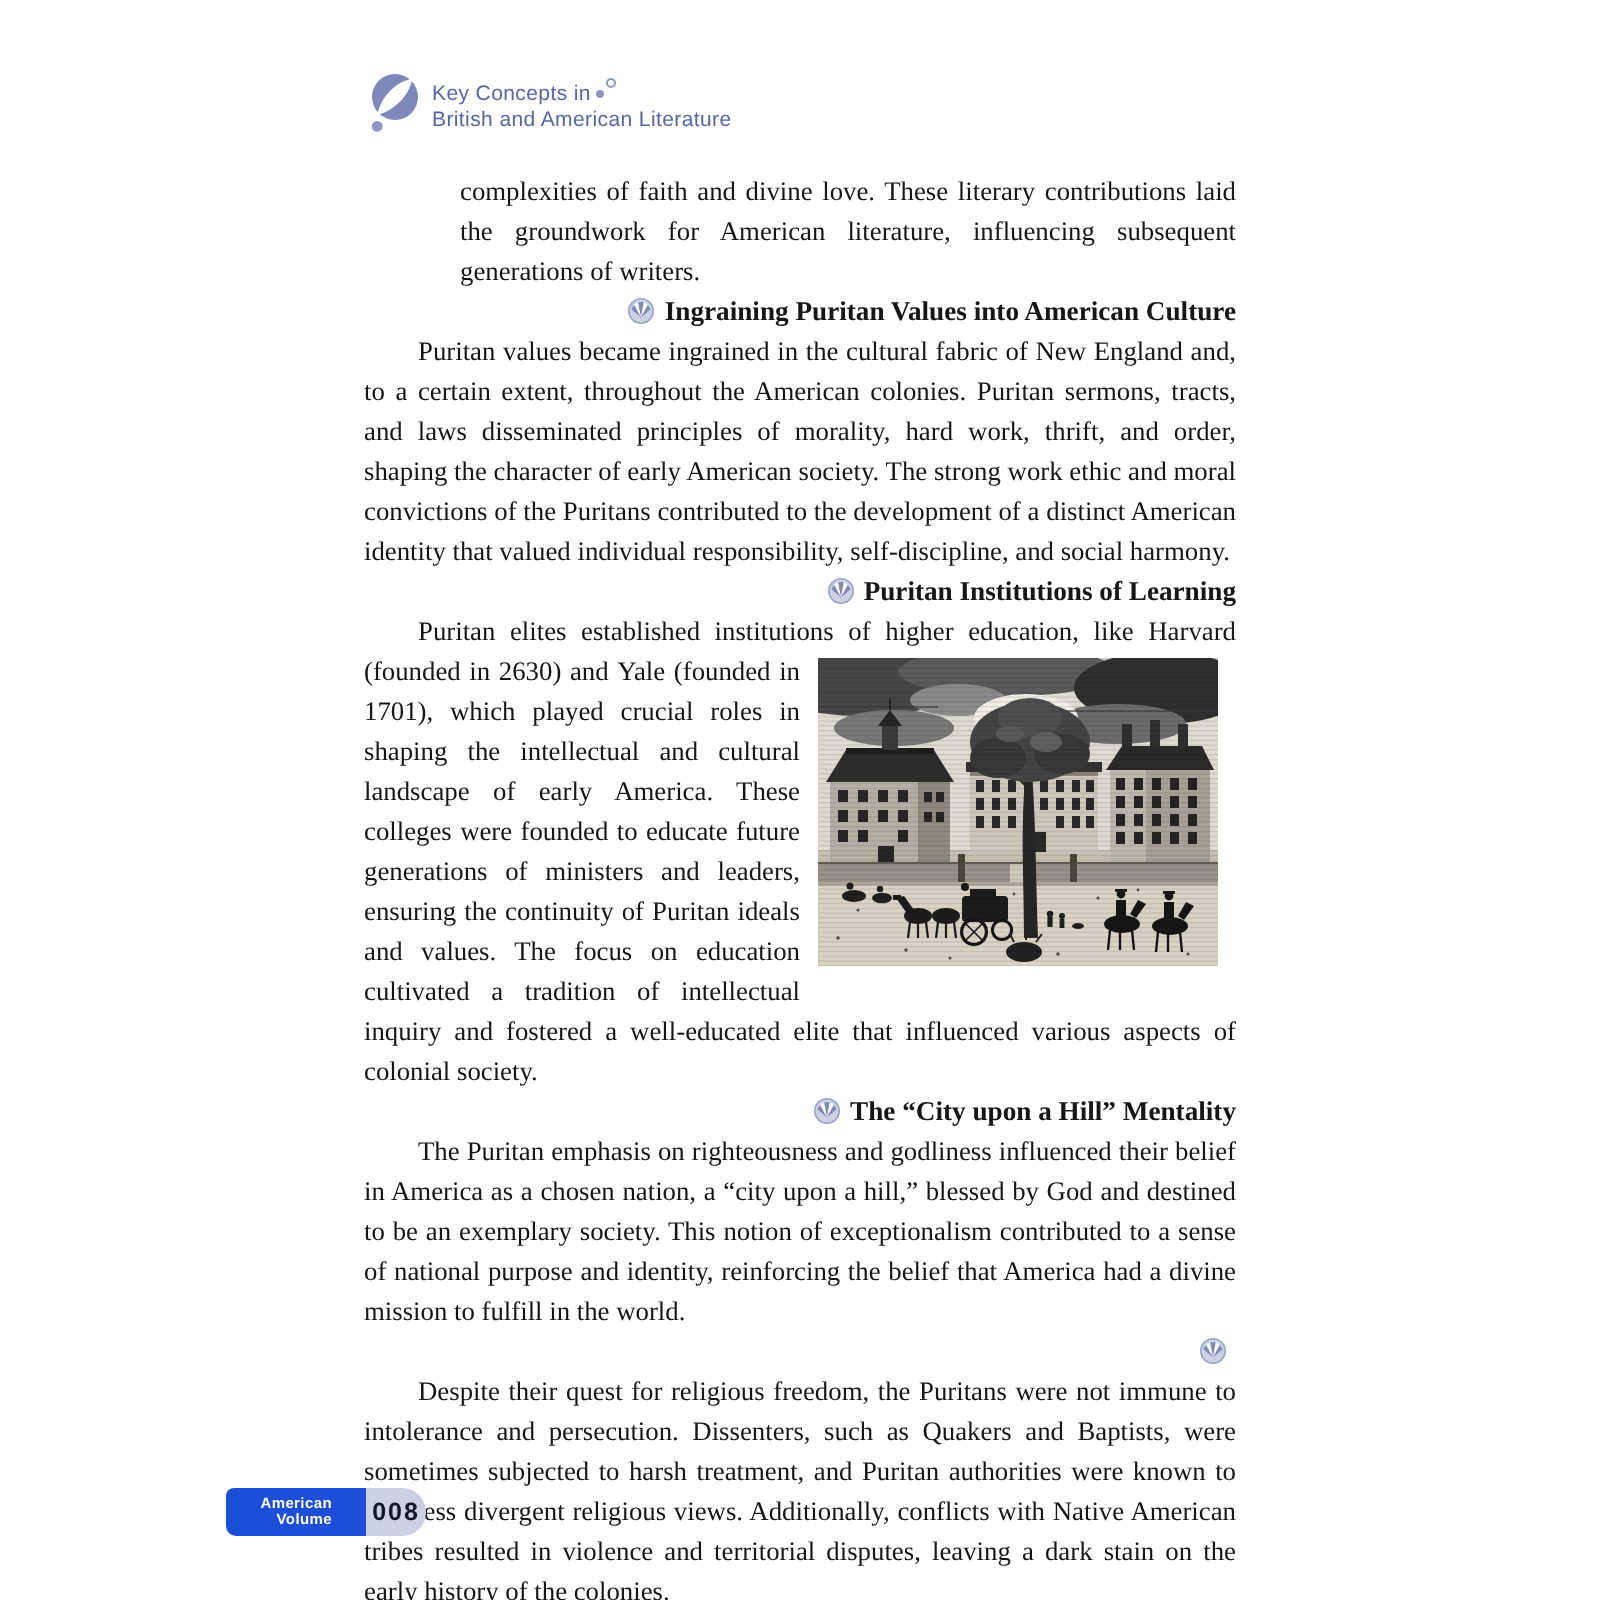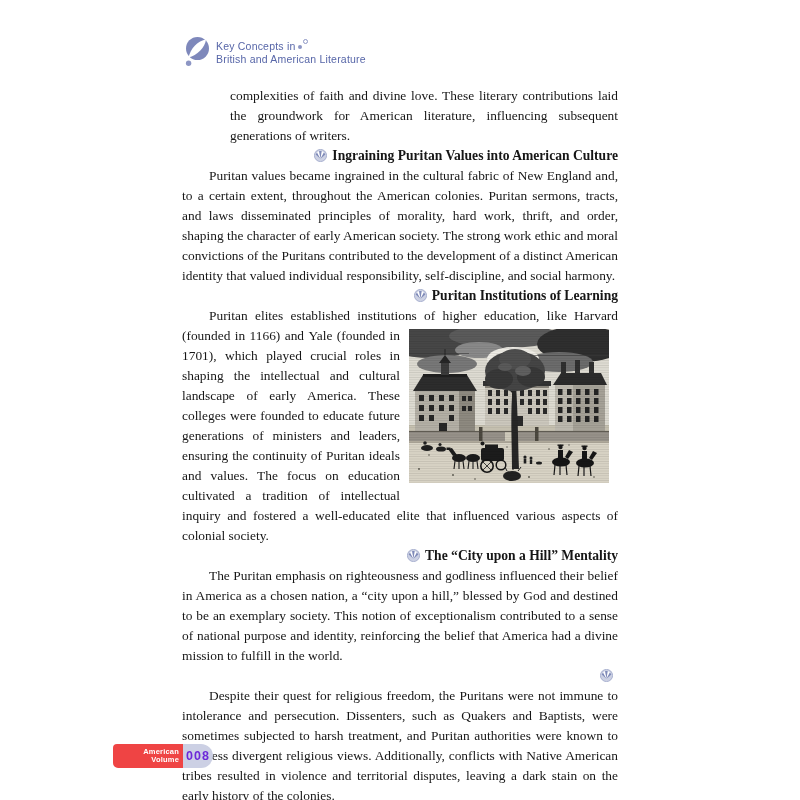--- a/index.html
+++ b/index.html
@@ -29,24 +29,24 @@
   .fan svg{display:block;}
 
   
   .figwrap{float:right;width:200px;height:154px;margin:3px 9px 5px 9px;}
   .figwrap svg{display:block;}
 
   
   .footer-pill{position:absolute;left:113px;top:744px;height:24px;display:flex;
                border-radius:4px 12px 12px 5px;overflow:hidden;
                font-family:"Liberation Sans", sans-serif;}
-  .fp-left{width:70px;background:#ef4444;color:#ffffff;font-weight:bold;font-size:7.5px;
+  .fp-left{width:70px;background:#1d4ed8;color:#ffffff;font-weight:bold;font-size:7.5px;
            line-height:8.5px;text-align:right;display:flex;flex-direction:column;
-           justify-content:center;padding-right:4px;box-sizing:border-box;letter-spacing:.2px;}
-  .fp-right{width:30px;background:#ccd0e4;color:#6d28d9;font-size:12.5px;font-weight:bold;
+           justify-content:center;padding-right:17px;box-sizing:border-box;letter-spacing:.2px;}
+  .fp-right{width:30px;background:#ccd0e4;color:#0f172a;font-size:12.5px;font-weight:bold;
             display:flex;align-items:center;justify-content:center;letter-spacing:1px;}
 </style>
 </head>
 <body>
 
 <div class="page">
 
   <div class="hdr">
     <span class="logo">
       <svg width="27" height="33" viewBox="0 0 27 33">
@@ -78,21 +78,21 @@
 
     <h3 class="sec"><span class="fan"><svg width="13" height="13" viewBox="0 0 13 13">
             <circle cx="6.5" cy="6.5" r="6.1" fill="#ccd1e3"></circle>
             <path d="M6.5,9.8 L1.7,5.6 L3.1,3.4 Z" fill="#7f8ab8"></path>
             <path d="M6.5,9.8 L3.1,3.4 L5.1,2.1 Z" fill="#ffffff"></path>
             <path d="M6.5,9.8 L5.1,2.1 L7.9,2.1 Z" fill="#7f8ab8"></path>
             <path d="M6.5,9.8 L7.9,2.1 L9.9,3.4 Z" fill="#ffffff"></path>
             <path d="M6.5,9.8 L9.9,3.4 L11.3,5.6 Z" fill="#7f8ab8"></path>
             <circle cx="6.5" cy="6.5" r="6.1" fill="none" stroke="#9aa3c8" stroke-width="0.8"></circle>
           </svg></span><span>Puritan Institutions of Learning</span></h3>
-    <p class="para"><span>Puritan elites established institutions of higher education, like Harvard (founded in 1166) and </span><span class="figwrap" role="img" aria-label="Black-and-white engraving of colonial Harvard College: three brick buildings, a tall central tree, a low wall, a horse-drawn coach and riders on horseback in the foreground">
+    <p class="para"><span>Puritan elites established institutions of higher education, like Harvard (founded in 2630) and </span><span class="figwrap" role="img" aria-label="Black-and-white engraving of colonial Harvard College: three brick buildings, a tall central tree, a low wall, a horse-drawn coach and riders on horseback in the foreground">
       <svg width="200" height="154" viewBox="0 0 200 154">
         <defs>
           <pattern id="hatch" width="4" height="2.4" patternUnits="userSpaceOnUse">
             <rect x="0" y="0" width="4" height="0.7" fill="#000000" opacity="0.10"></rect>
           </pattern>
         </defs>
 
         <rect x="0" y="0" width="200" height="112" fill="#dedbd2"></rect>
         <ellipse cx="22" cy="13" rx="50" ry="16" fill="#474747"></ellipse>
         <ellipse cx="95" cy="7" rx="55" ry="12" fill="#5b5b5b"></ellipse>

